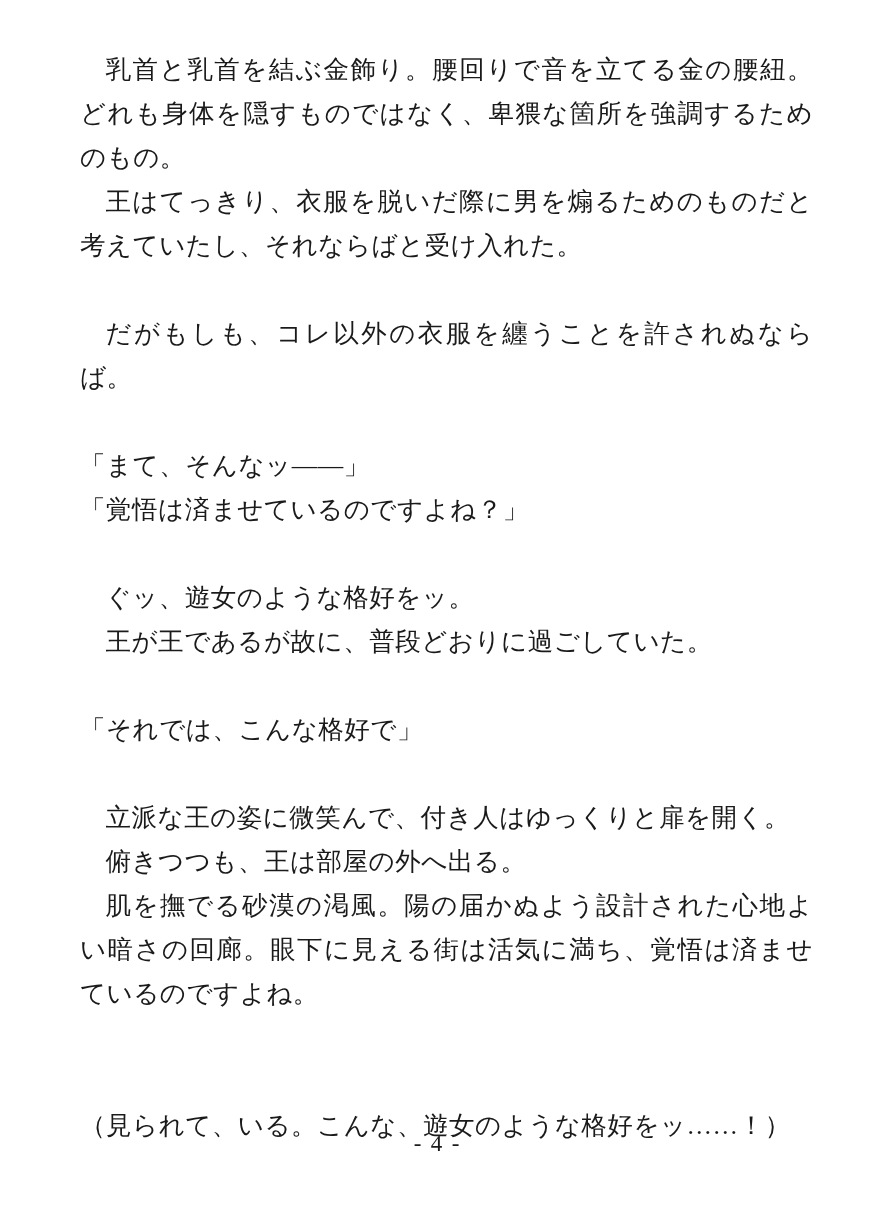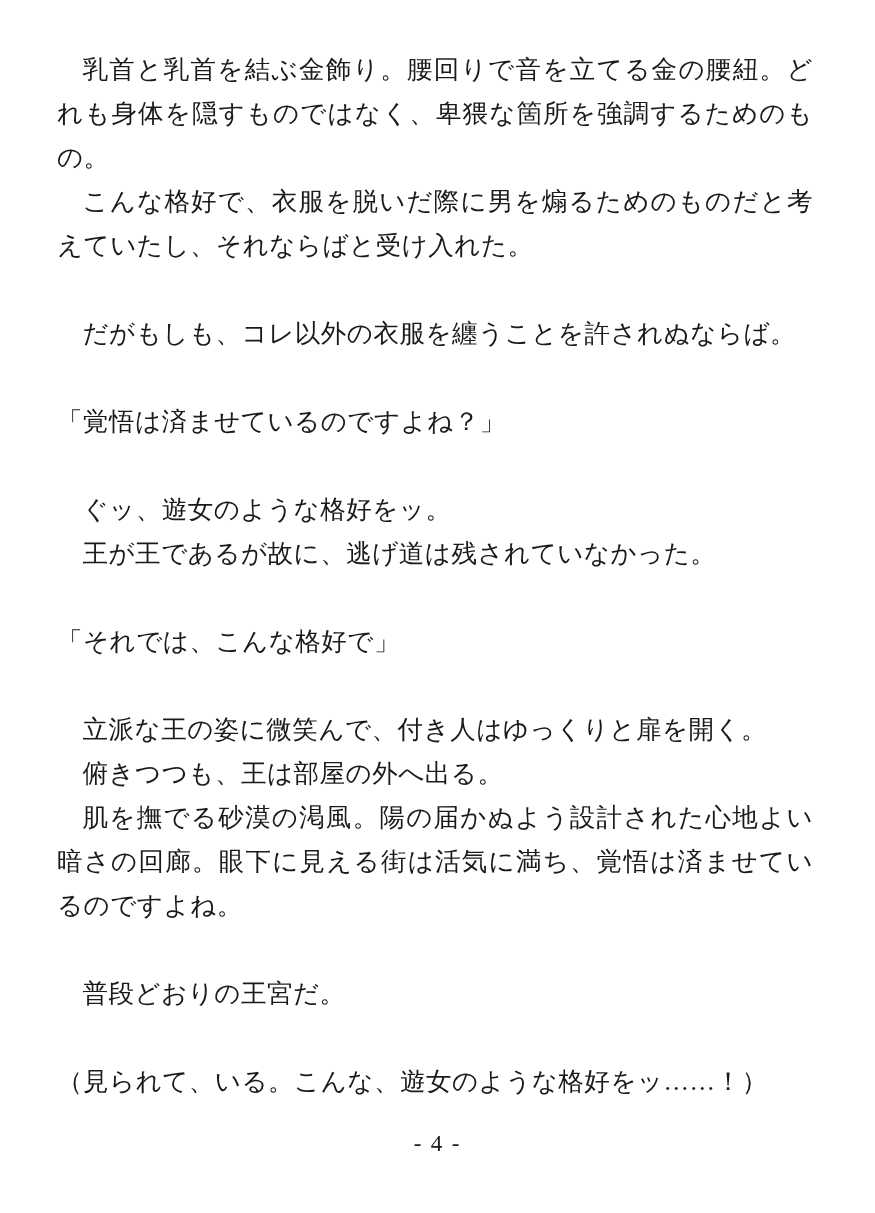--- a/index.html
+++ b/index.html
@@ -11,21 +11,21 @@
     width: 875px;
     height: 1213px;
     position: relative;
     font-family: "Liberation Serif", "DejaVu Serif", serif;
     color: #1a1a1a;
   }
   .page {
     width: 875px;
     height: 1213px;
     box-sizing: border-box;
-    padding: 48px 62px 0 57px;
+    padding: 48px 62px 0 80px;
     position: relative;
     background: #ffffff;
   }
   .body-text {
     font-size: 25.5px;
     line-height: 44px;
     letter-spacing: 0.02em;
     text-align: justify;
     text-justify: inter-ideograph;
   }
@@ -49,33 +49,33 @@
     letter-spacing: 0.08em;
     color: #1a1a1a;
   }
 </style>
 </head>
 <body>
 
 <div class="page">
   <div class="body-text" id="body-text">
       <p class="para indent">乳首と乳首を結ぶ金飾り。腰回りで音を立てる金の腰紐。どれも身体を隠すものではなく、卑猥な箇所を強調するためのもの。</p>
-      <p class="para indent">こんな格好で、衣服を脱いだ際に男を煽るためのものだと考えていたし、それならばと受け入れた。</p>
+      <p class="para indent">王はてっきり、衣服を脱いだ際に男を煽るためのものだと考えていたし、それならばと受け入れた。</p>
       <div class="blank-line"></div>
       <p class="para indent">だがもしも、コレ以外の衣服を纏うことを許されぬならば。</p>
       <div class="blank-line"></div>
+      <p class="para">「まて、そんなッ――」</p>
       <p class="para">「覚悟は済ませているのですよね？」</p>
       <div class="blank-line"></div>
       <p class="para indent">ぐッ、遊女のような格好をッ。</p>
-      <p class="para indent">王が王であるが故に、逃げ道は残されていなかった。</p>
+      <p class="para indent">王が王であるが故に、普段どおりに過ごしていた。</p>
       <div class="blank-line"></div>
       <p class="para">「それでは、こんな格好で」</p>
       <div class="blank-line"></div>
       <p class="para indent">立派な王の姿に微笑んで、付き人はゆっくりと扉を開く。</p>
       <p class="para indent">俯きつつも、王は部屋の外へ出る。</p>
       <p class="para indent">肌を撫でる砂漠の渇風。陽の届かぬよう設計された心地よい暗さの回廊。眼下に見える街は活気に満ち、覚悟は済ませているのですよね。</p>
       <div class="blank-line"></div>
-      <p class="para indent">普段どおりの王宮だ。</p>
       <div class="blank-line"></div>
       <p class="para">（見られて、いる。こんな、遊女のような格好をッ……！）</p>
     </div>
   <div class="page-number">- 4 -</div>
 </div>
 
 </body></html>

